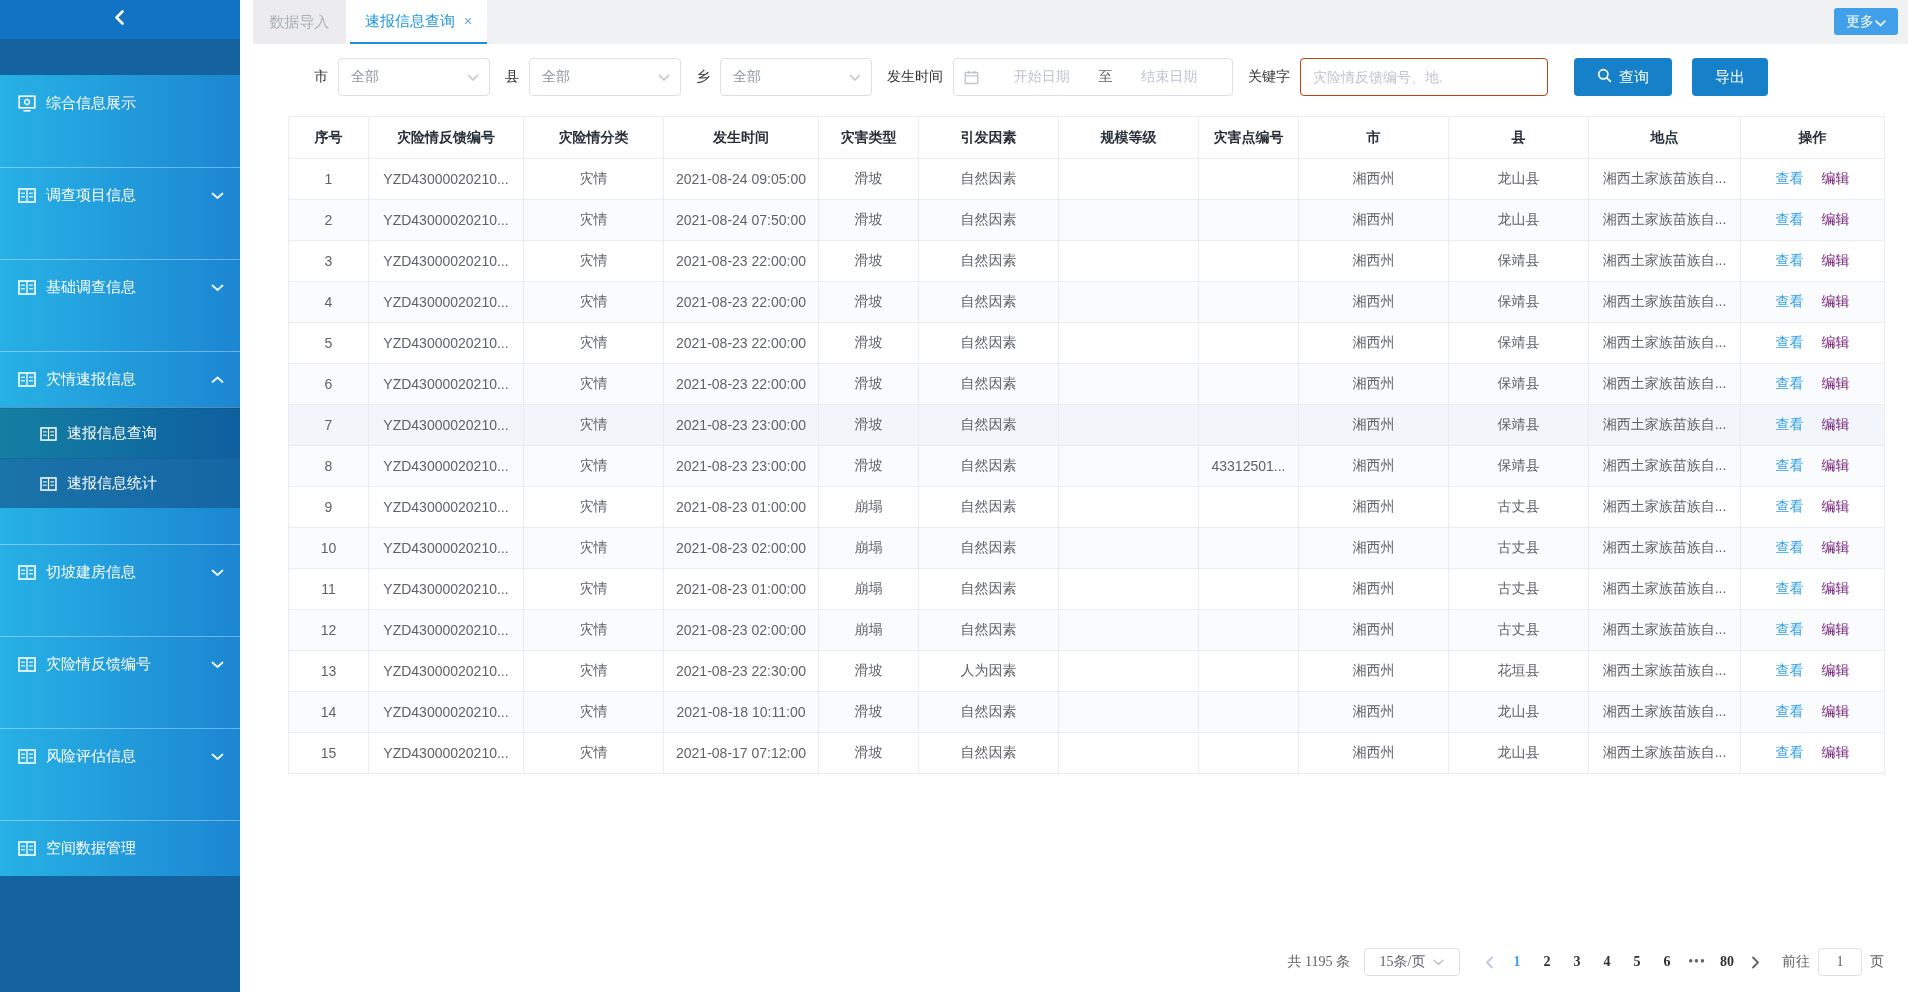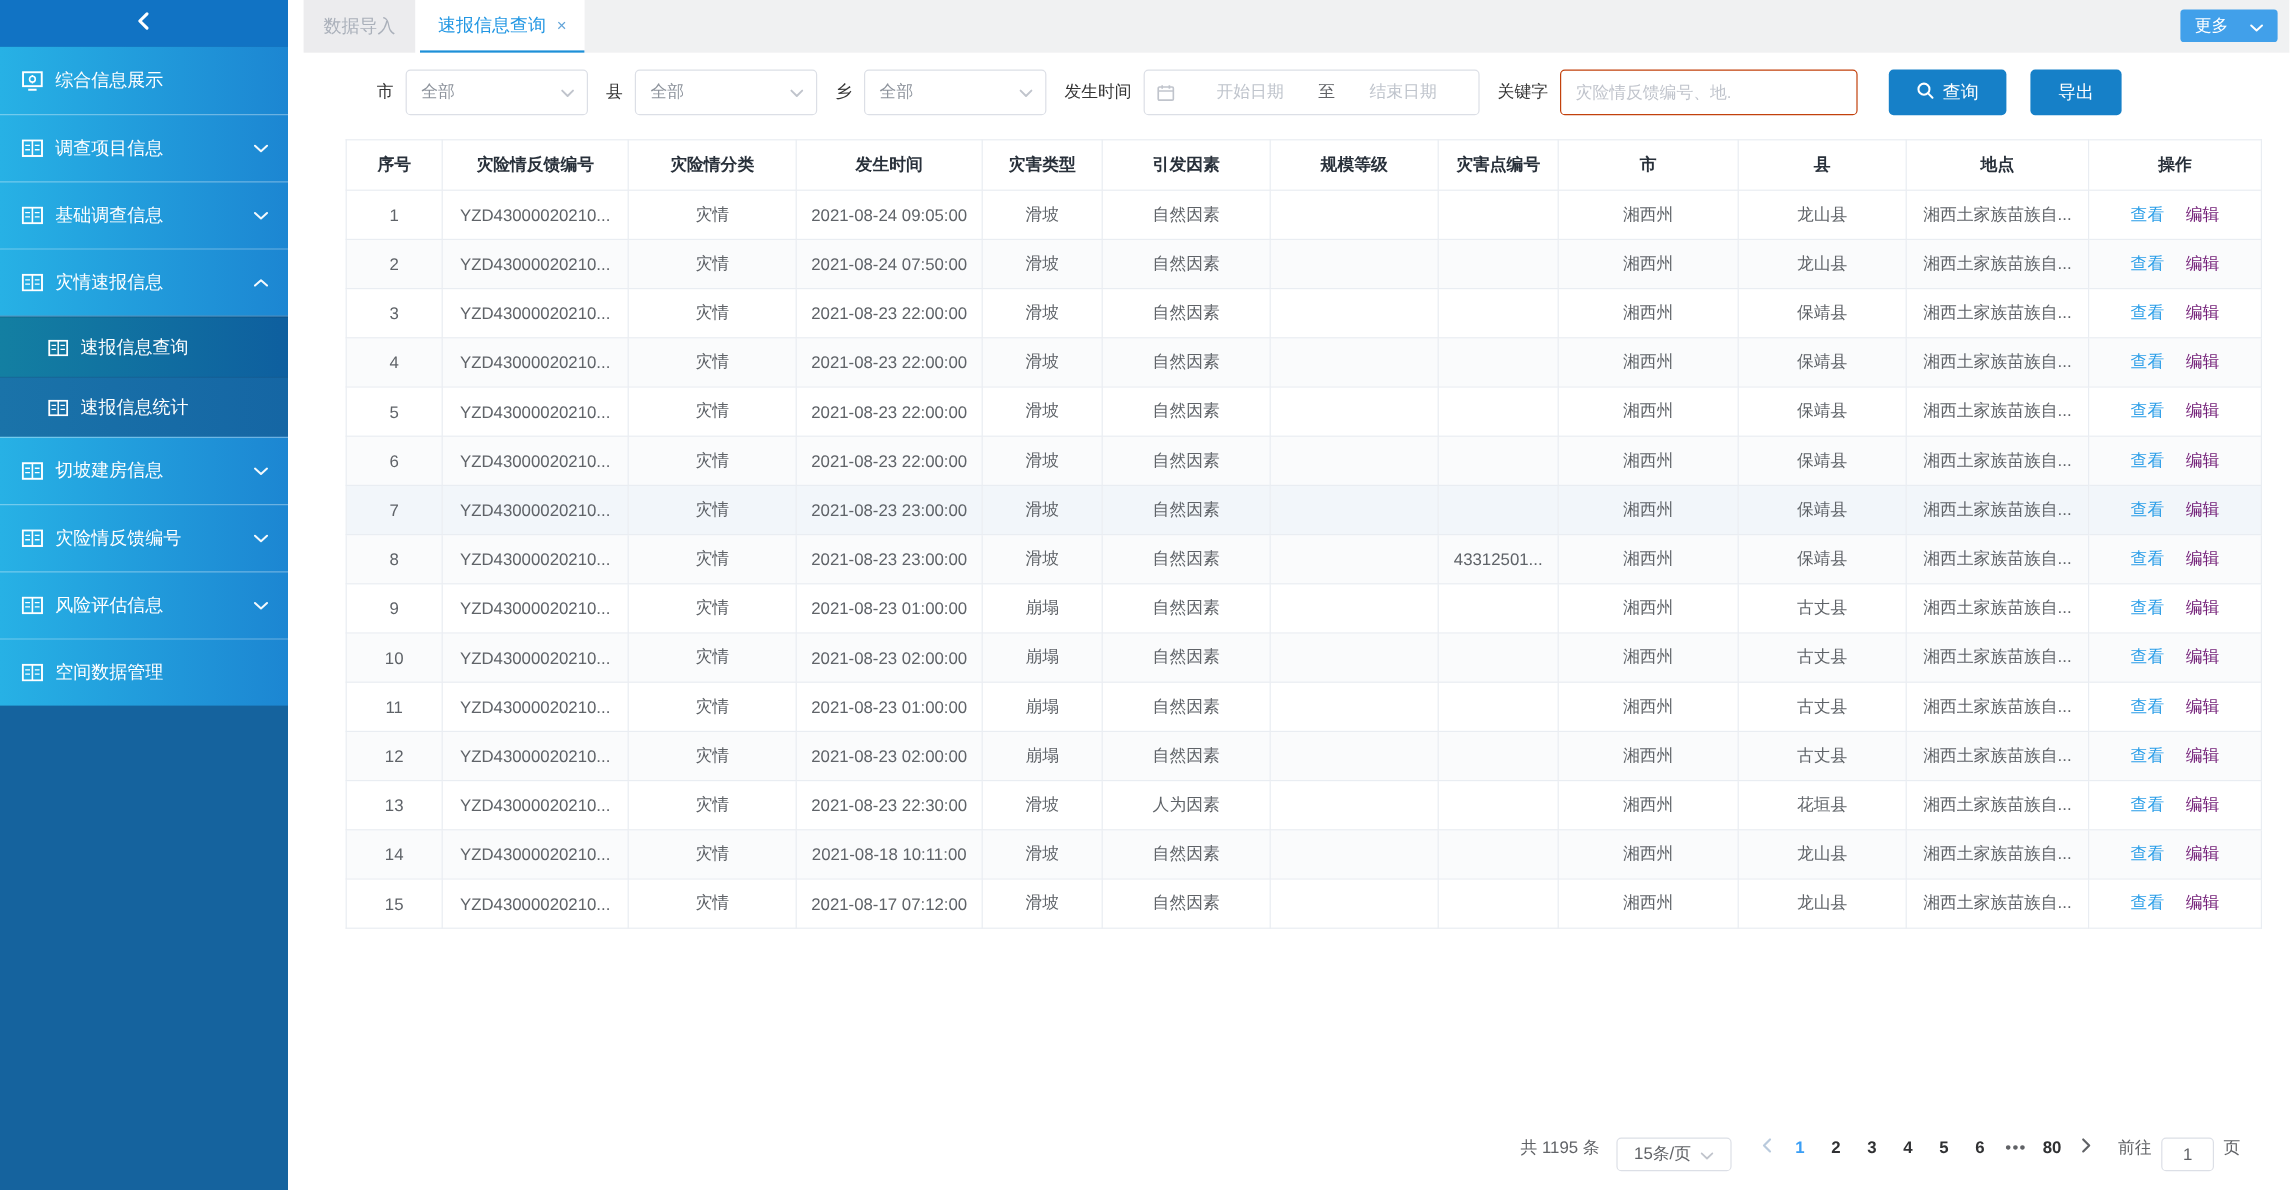--- a/index.html
+++ b/index.html
@@ -4,41 +4,41 @@
 <style>
   * { box-sizing: border-box; margin: 0; padding: 0; }
   html,body { width:1908px; height:992px; overflow:hidden; }
   body { font-family:"Liberation Sans","DejaVu Sans",sans-serif; background:#ffffff; color:#333; }
   .app { position:relative; width:1908px; height:992px; }
 
   
   .sidebar { position:absolute; left:0; top:0; width:240px; height:992px; background:#15639e; z-index:5; }
   .sidebar-top { height:39px; background:#1173c4; display:flex; align-items:center; justify-content:center; cursor:pointer; }
   .menu { background:linear-gradient(90deg,#27b1e5 0%,#1c86d2 100%); }
-  .menu-item { height:56px; display:flex; align-items:center; padding:0 16px 0 18px; color:#fff; font-size:15px; border-top:1px solid rgba(255,255,255,0.35); cursor:pointer; }
+  .menu-item { height:56px; display:flex; align-items:center; padding:0 16px 0 18px; color:#fff; font-size:15px; border-top:1px solid rgba(255,255,255,0.35); cursor:pointer;margin-top:36px; }
   .menu-item:first-child { border-top:none; }
   .menu-item .mi-icon { margin-right:10px; display:flex; align-items:center; }
   .menu-item .mi-label { flex:0 0 auto; }
   .menu-item .mi-arrow { margin-left:auto; display:flex; align-items:center; opacity:0.95; }
   .submenu { background:linear-gradient(90deg,#1a73a9 0%,#1566a4 100%); border-top:1px solid rgba(255,255,255,0.25); }
   .submenu-item { height:50px; display:flex; align-items:center; padding-left:40px; color:#fff; font-size:15px; cursor:pointer; border-top:1px solid rgba(0,0,0,0.08); }
   .submenu-item .mi-icon { margin-right:10px; display:flex; align-items:center; }
   .submenu-item.active { background:linear-gradient(90deg,#137fa2 0%,#0e5f9f 100%); }
 
   
   .main { position:absolute; left:240px; top:0; right:0; height:992px; background:#fff; }
 
   
   .tabbar { position:relative; height:44px; background:#ffffff; }
   .tabbar-gray { position:absolute; left:247px; top:0; right:0; height:44px; background:#f0f1f2; }
   .tab { position:absolute; top:0; height:44px; display:flex; align-items:center; justify-content:center; font-size:15px; cursor:pointer; }
   .tab-inactive { left:13px; width:93px; background:#ececee; color:#aab0ba; }
   .tab-active { left:110px; width:137px; background:#ffffff; color:#2196e3; border-bottom:2px solid #1e90d8; gap:9px; }
   .tab-close { font-size:14px; color:#63a4d8; line-height:1; cursor:pointer; }
-  .more-btn { position:absolute; right:10px; top:8px; height:27px; padding:0 12px; background:#41a0ea; color:#fff; border-radius:3px; display:flex; align-items:center; gap:18px; font-size:14px; cursor:pointer; z-index:2; }
+  .more-btn { position:absolute; right:10px; top:8px; height:27px; padding:0 12px; background:#41a0ea; color:#fff; border-radius:3px; display:flex; align-items:center; gap:1px; font-size:14px; cursor:pointer; z-index:2; }
 
   .content { position:absolute; left:0; top:44px; right:0; bottom:0; background:#fff; }
 
   
   .filters { display:flex; align-items:center; margin:14px 0 0 74px; font-size:14px; color:#333; }
   .f-label { margin-right:10px; white-space:nowrap; }
   .select { width:152px; height:38px; border:1px solid #dcdfe6; border-radius:4px; background:#fff; display:flex; align-items:center; justify-content:space-between; padding:0 10px 0 12px; color:#8d939c; margin-right:15px; cursor:pointer; }
   .date-range { width:280px; height:38px; border:1px solid #dcdfe6; border-radius:4px; display:flex; align-items:center; padding:12px 10px; color:#bfc4cc; margin-right:15px; cursor:text; }
   .date-range .cal { display:flex; align-items:center; margin-right:10px; }
   .date-range .ph { flex:1; text-align:center; color:#bfc4cc; }
@@ -54,21 +54,21 @@
   table.grid { width:100%; border-collapse:collapse; table-layout:fixed; font-size:14px; color:#5f6368; }
   .grid th, .grid td { border:1px solid #e9edf2; text-align:center; white-space:nowrap; overflow:hidden; padding:0 6px; }
   .grid th { height:42px; color:#28303a; font-weight:bold; background:#fff; }
   .grid td { height:41px; background:#fff; }
   .grid tr.striped td { background:#fafbfc; }
   .grid tr.hovered td { background:#f2f6fa; }
   .link-view { color:#2d9fe8; margin-right:18px; cursor:pointer; }
   .link-edit { color:#701a75; cursor:pointer; }
 
   
-  .pagination { position:absolute; right:41px; bottom:16px; display:flex; align-items:flex-start; font-size:14px; color:#606266; }
+  .pagination { position:absolute; right:24px; bottom:16px; display:flex; align-items:center; font-size:14px; color:#606266;font-family:Liberation Serif, serif; }
   .pg-total { margin-right:14px; }
   .size-select { width:96px; height:28px; border:1px solid #dcdfe6; border-radius:4px; display:flex; align-items:center; justify-content:center; gap:8px; color:#606266; margin-right:16px; cursor:pointer; background:#fff; }
   .pg-arrow { width:26px; display:flex; align-items:center; justify-content:center; cursor:pointer; }
   .page-btn { min-width:30px; text-align:center; font-weight:bold; color:#303133; cursor:pointer; padding:0 2px; }
   .page-btn.active { color:#3a9ef5; }
   .page-btn.dots { font-weight:normal; color:#606266; letter-spacing:1px; }
   .goto-label { margin-left:14px; margin-right:8px; }
   .goto-input { width:44px; height:28px; border:1px solid #dcdfe6; border-radius:4px; text-align:center; font-size:14px; color:#606266; outline:none; font-family:inherit; }
   .goto-unit { margin-left:8px; }
 </style>

